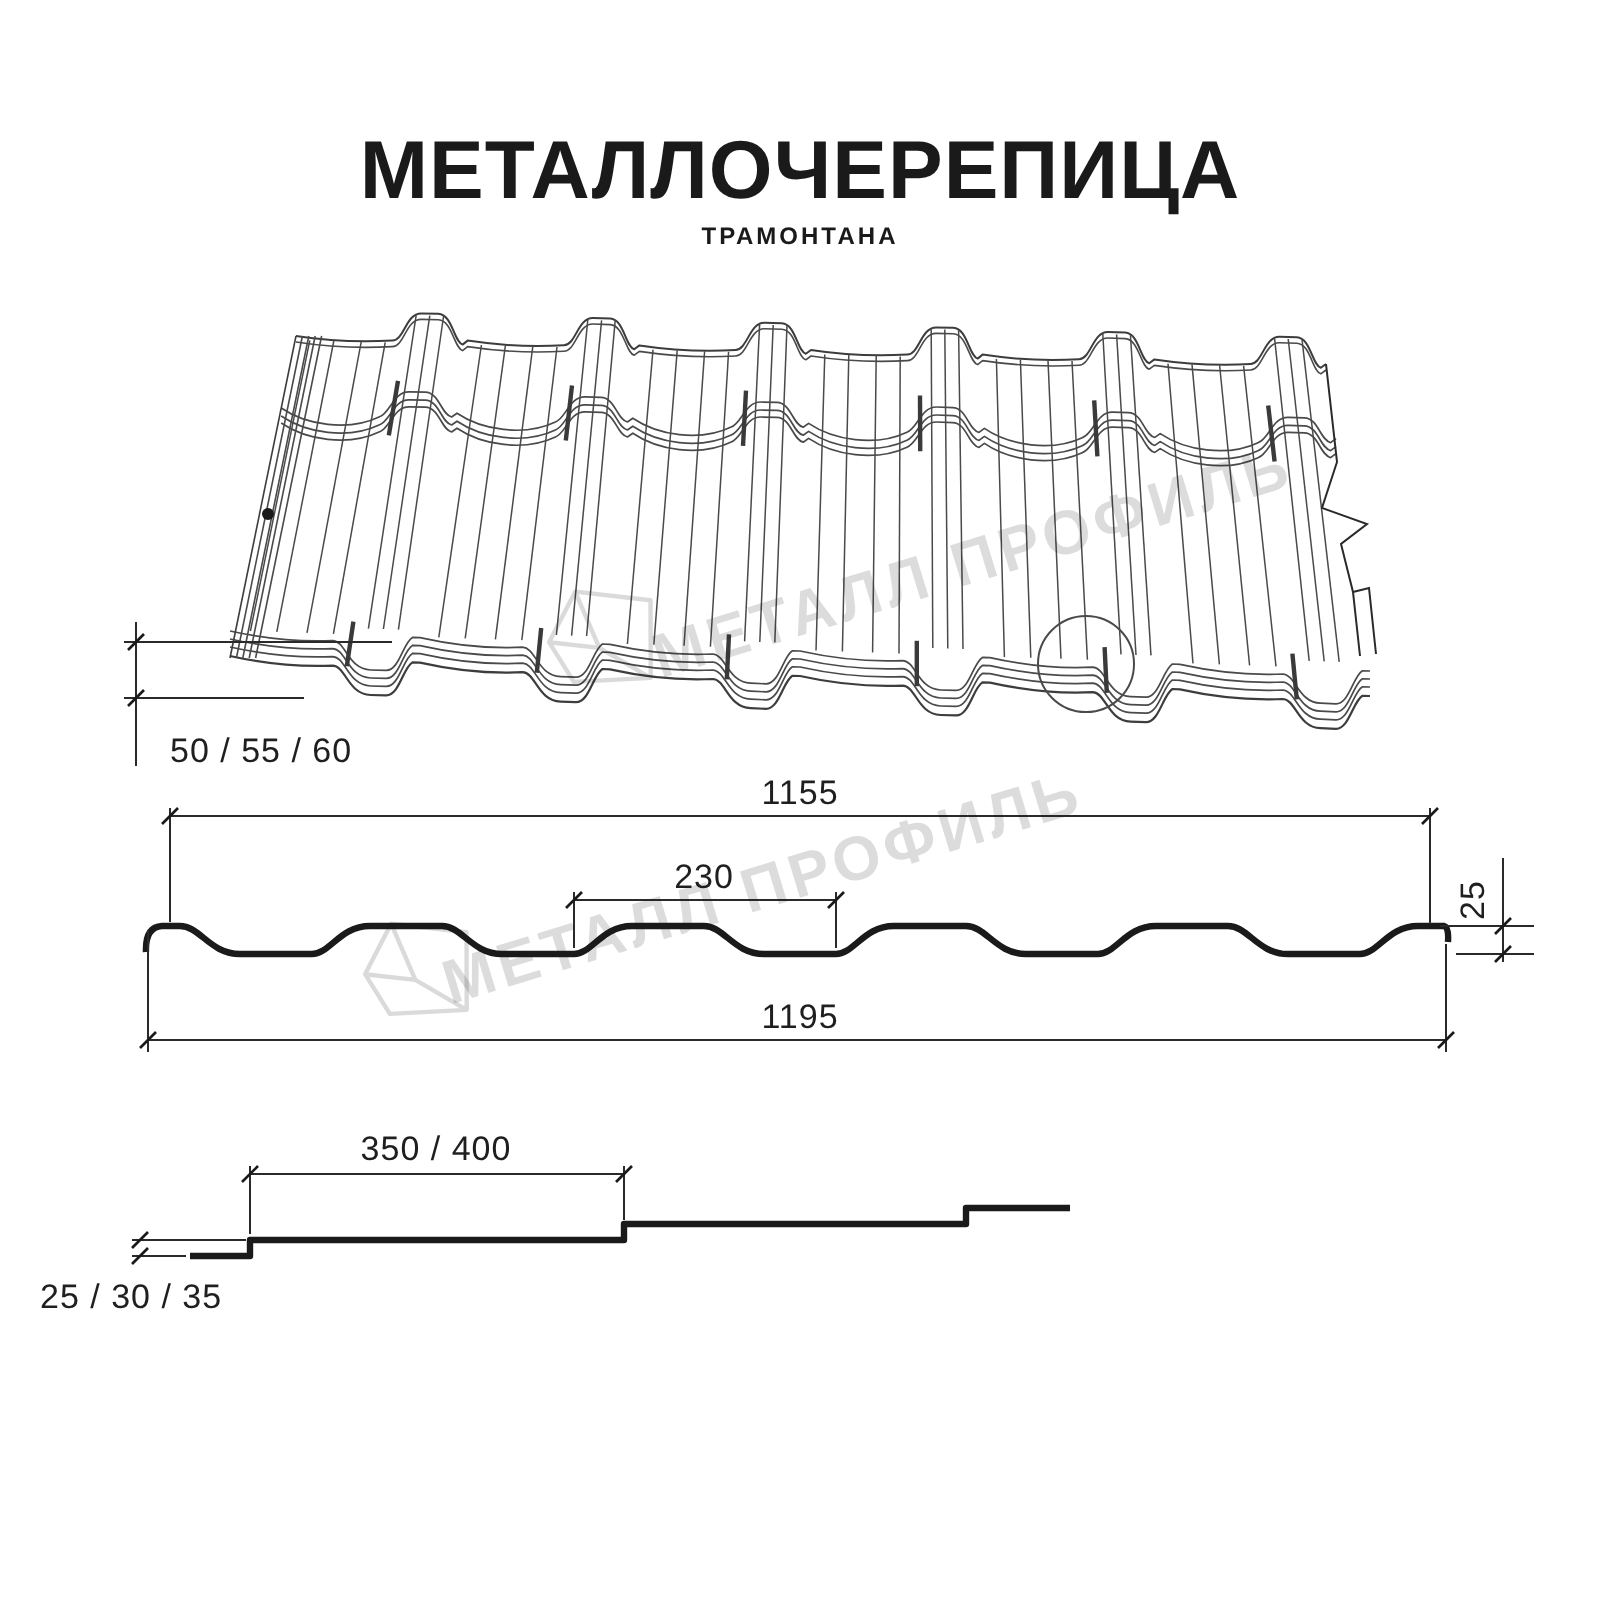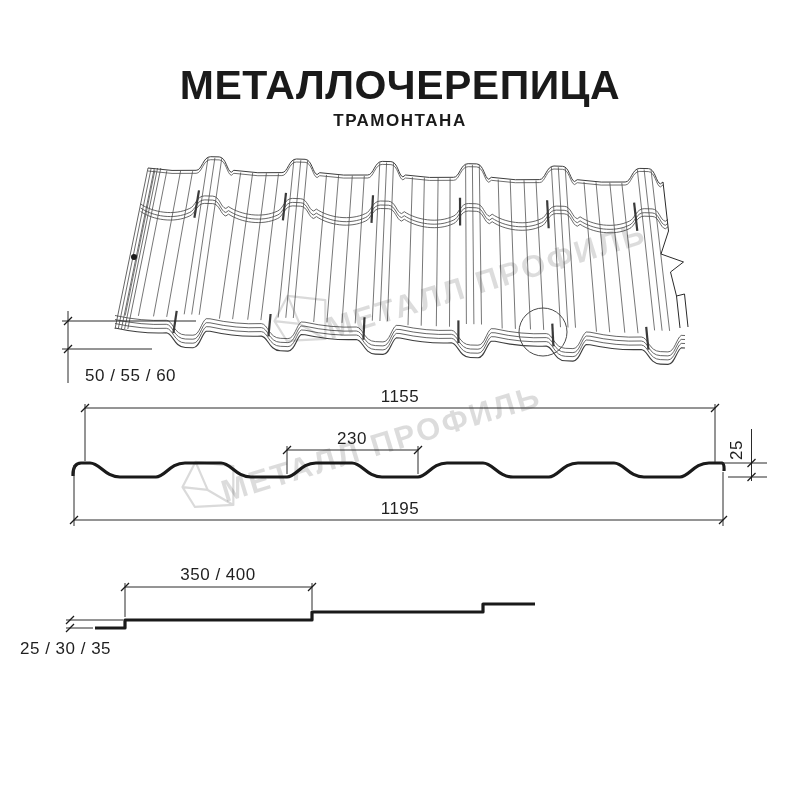--- a/index.html
+++ b/index.html
@@ -1,21 +1,21 @@
 <!DOCTYPE html>
 <html><head>
 <meta charset="utf-8">
 <style>
   html,body{margin:0;padding:0;background:#ffffff;}
   .page{position:relative;width:800px;height:800px;background:#ffffff;overflow:hidden;
         font-family:"Liberation Sans",sans-serif;color:#1a1a1a;}
   .title{position:absolute;left:0;top:64px;width:800px;text-align:center;
          font-size:41px;font-weight:800;letter-spacing:.5px;line-height:1.05;}
   .subtitle{position:absolute;left:0;top:111px;width:800px;text-align:center;
-            font-size:17px;font-weight:600;letter-spacing:1.5px;}
+            font-size:12px;font-weight:600;letter-spacing:1.5px;}
   svg.drawing{position:absolute;left:0;top:0;}
   text.dim{font-family:"Liberation Sans",sans-serif;font-size:17px;fill:#1f1f1f;letter-spacing:.5px;}
   text.wm{font-family:"Liberation Sans",sans-serif;font-size:31px;font-weight:600;
           letter-spacing:2.5px;fill:#1a1a1a;opacity:.15;}
   .thin{stroke:#2a2a2a;stroke-width:1;fill:none;}
   .thick{stroke:#1a1a1a;stroke-width:3.2;fill:none;stroke-linejoin:round;stroke-linecap:butt;}
   .tick{stroke:#1a1a1a;stroke-width:1.3;}
   .wmstroke{stroke:#1a1a1a;stroke-width:2.2;fill:none;opacity:.16;stroke-linejoin:round;}
 </style>
 </head>

